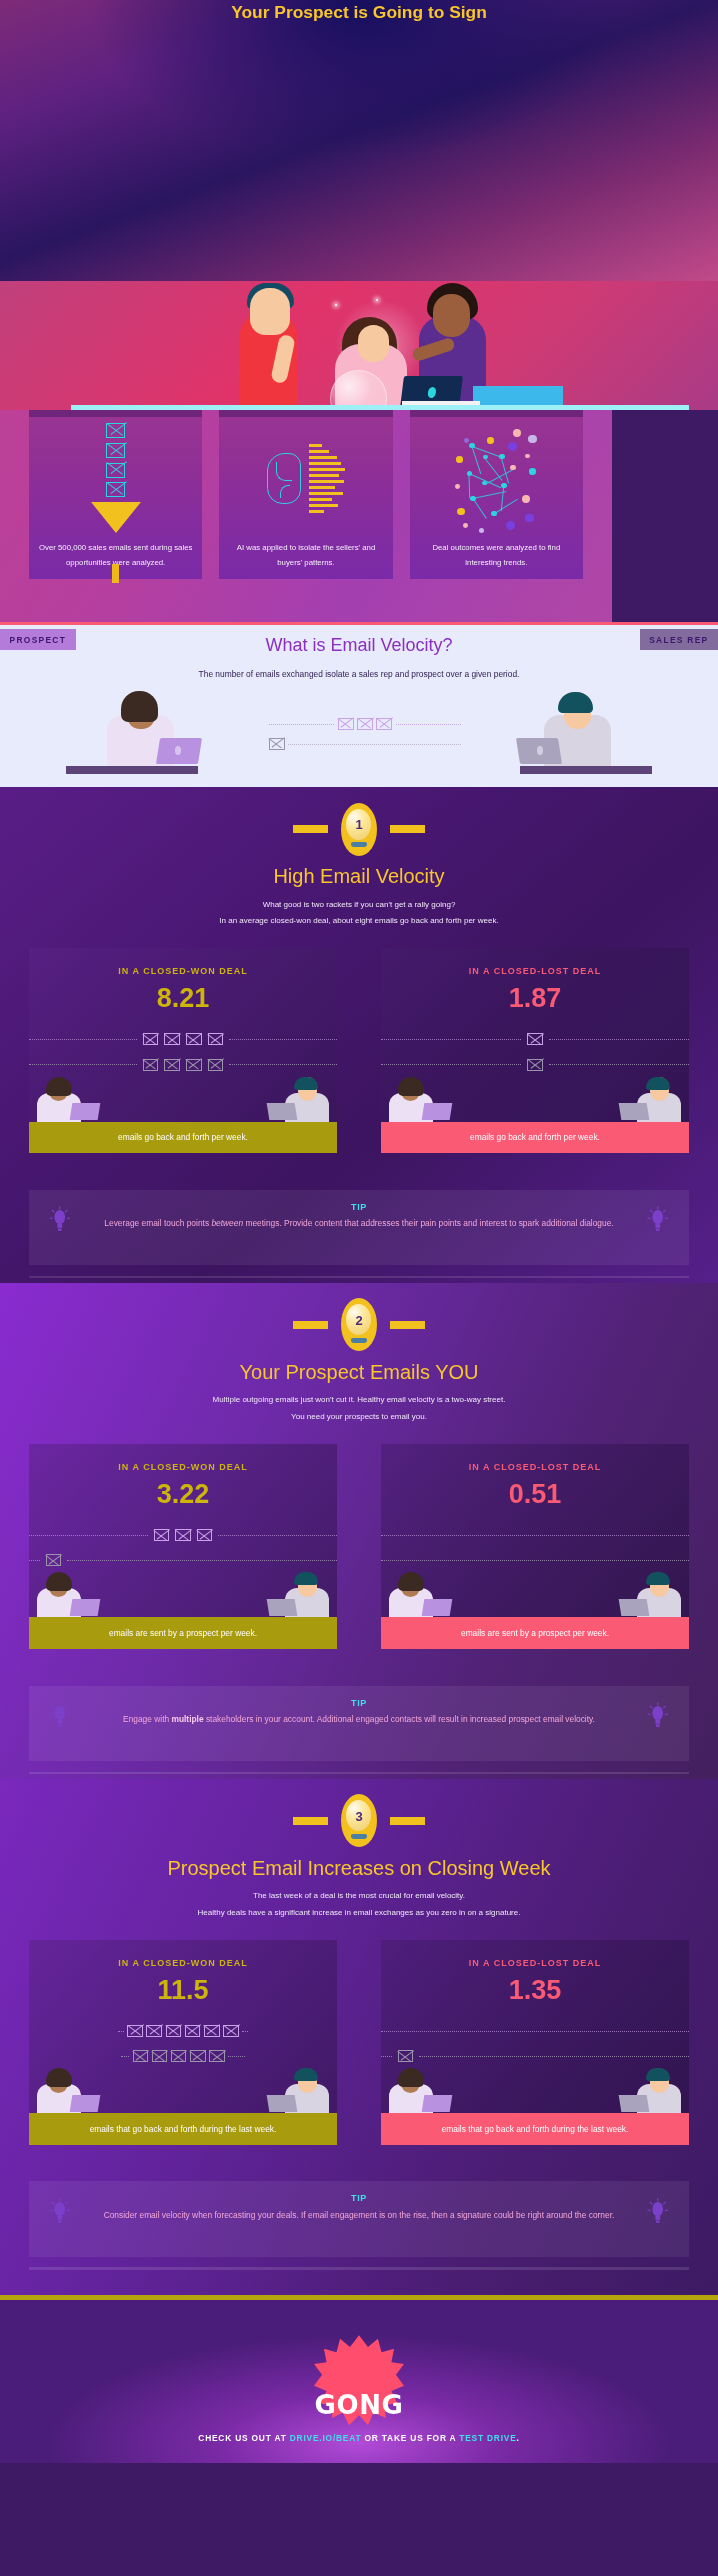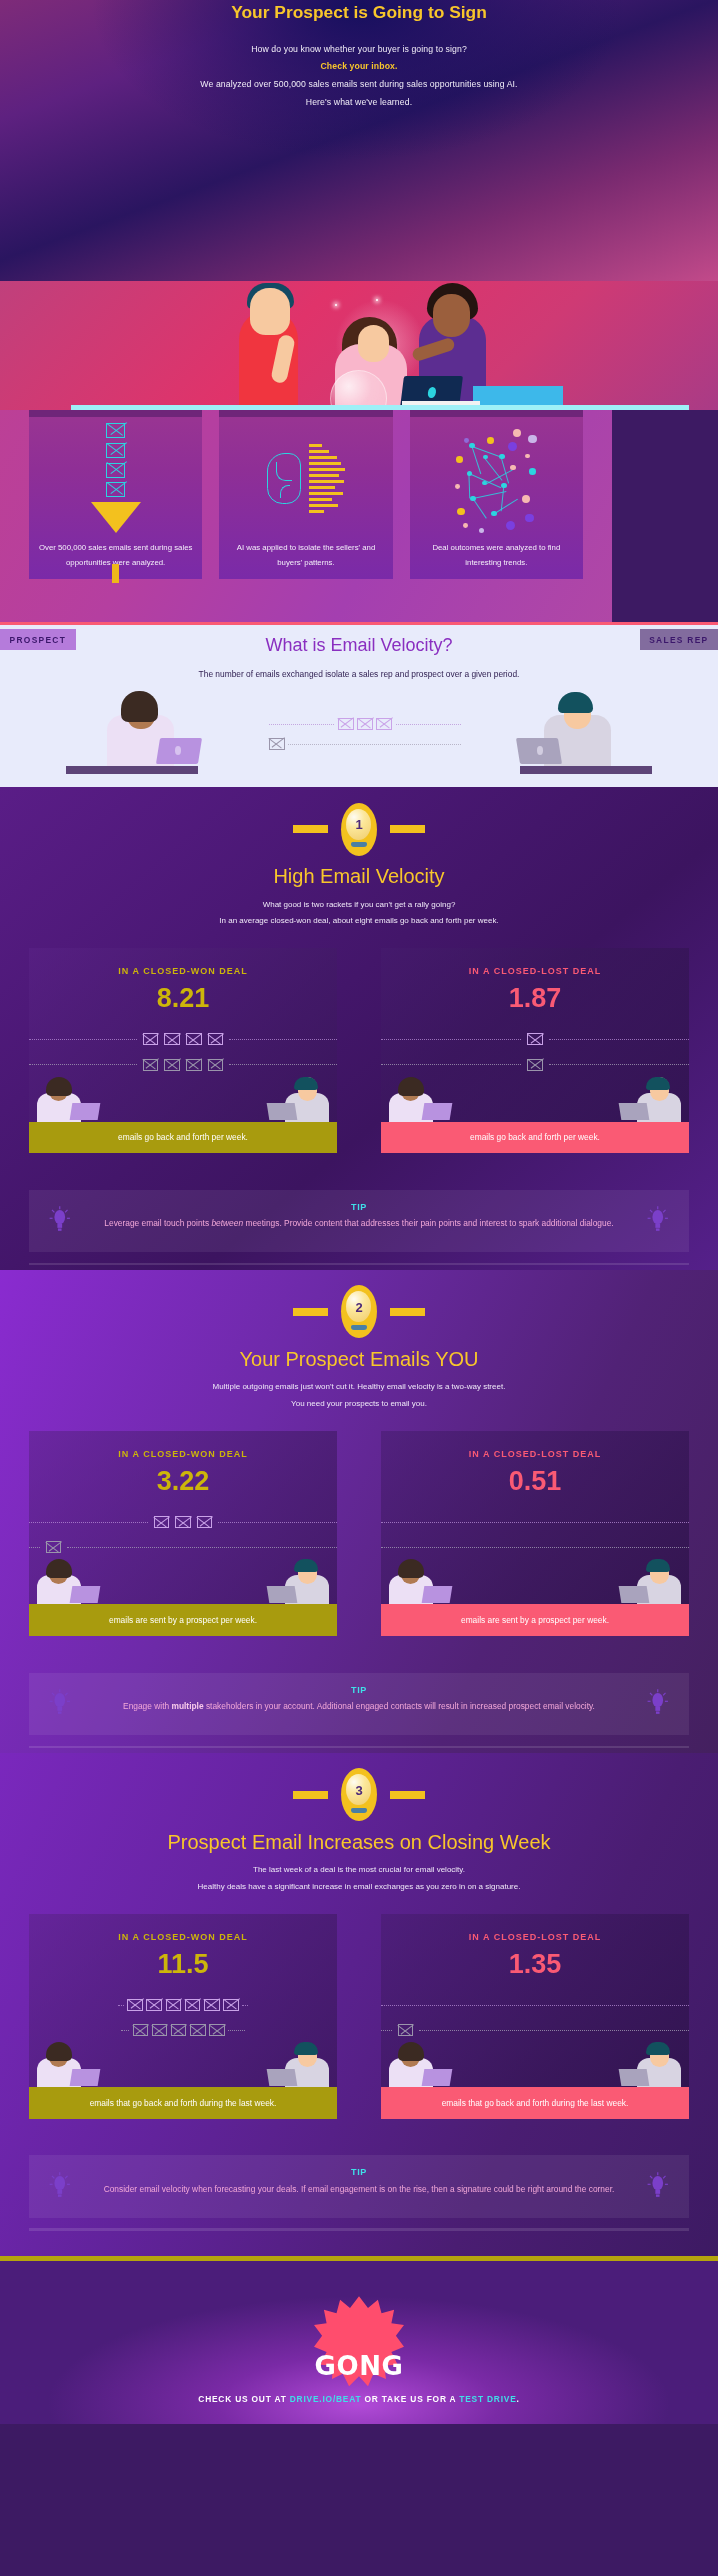--- a/index.html
+++ b/index.html
@@ -169,21 +169,21 @@
   .env2:before{transform:rotate(37deg);} .env2:after{transform:translate(16px,0) rotate(143deg);}
   .env2.g { border-color:#9a95ab; } .env2.g:before,.env2.g:after{ background:#9a95ab; }
   .cpeople { position:relative; height:45px; }
   .cp { position:absolute; bottom:0; }
   .cfoot { text-align:center; font-size:8.4px; color:#fff; padding:10.8px 4.8px; }
   .won .cfoot  { background:#a89b0e; }
   .lost .cfoot { background:#fa5a74; }
 
   
   .tipwrap { padding:27.5px 29px 0; }
-  .tip { position:relative; background:rgba(255,255,255,.07); padding:12px 72px 19px; }
+  .tip { position:relative; background:rgba(255,255,255,.07); padding:12px 72px 32px; }
   .tip .tl { text-align:center; color:#3fe0e8; font-weight:bold; font-size:9px; letter-spacing:0.6px;}
   .tip p { text-align:center; color:#f3a8d8; font-size:8.4px; line-height:2.1; margin-top:3.6px;}
   .tip b { color:#f8c9ea; }
   .tip i { font-style:italic; }
   .bulb { position:absolute; top:15.6px; width:21.5px; height:29px; }
   .bulb.l { left:20.3px; } .bulb.r { right:20.3px; }
   .hr { height:2.4px; background:rgba(255,255,255,.12); margin:10.8px 29px 0; }
 
   
   .footer { position:relative; height:163px; width:718px; overflow:hidden;
@@ -207,26 +207,20 @@
   .mini .body { position:absolute; border-radius:15.6px 15.6px 0 0; }
   .mini .lap  { position:absolute; border-radius:1.8px; }
 </style>
 </head>
 <body>
 
 <div class="page">
 
   <div class="hero">
     <h2>Your Prospect is Going to Sign</h2>
-    <div class="lede">
-      <p>How do you know whether your buyer is going to sign?</p>
-      <p class="hl">Check your inbox.</p>
-      <p>We analyzed over 500,000 sales emails sent during sales opportunities using AI.</p>
-      <p>Here's what we've learned.</p>
-    </div>
   </div>
 
   <div class="illus">
     <div class="glow"></div>
     <div class="spark" style="left:335px;top:23px;"></div>
     <div class="spark" style="left:376px;top:18px;"></div>
     <div class="p-red"></div>
     <div class="p-red-hr"></div>
     <div class="p-red-h"></div>
     <div class="p-red-arm"></div>

